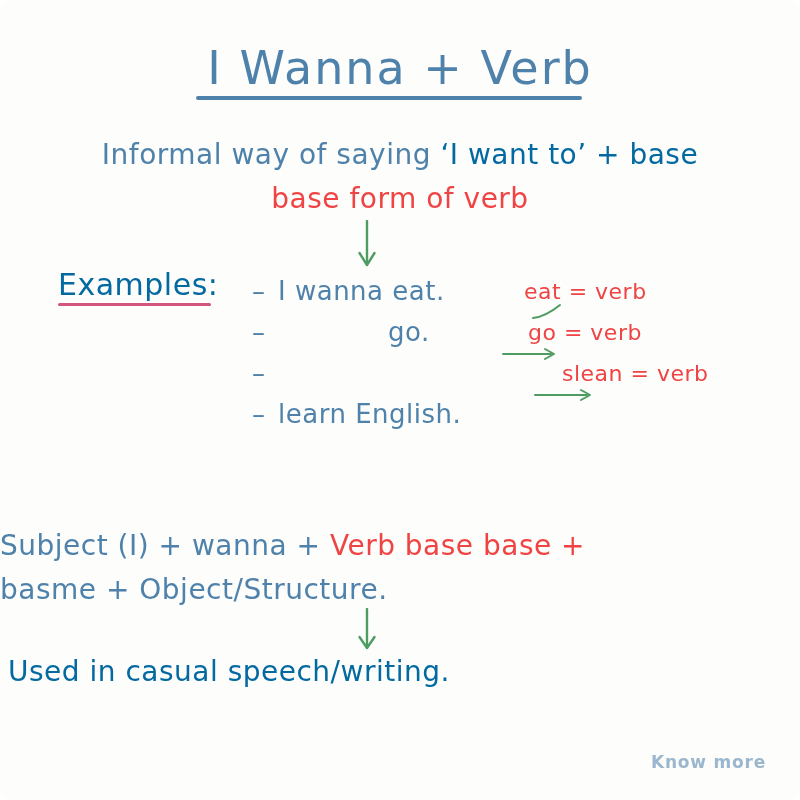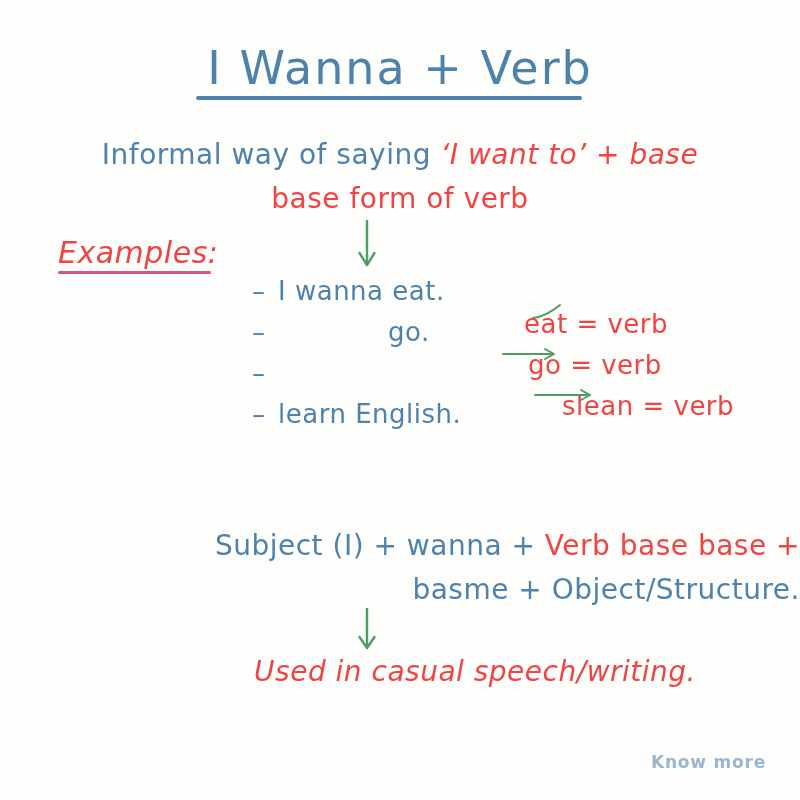--- a/index.html
+++ b/index.html
@@ -27,21 +27,21 @@
 
   
   .hw {
     font-family: "DejaVu Sans", sans-serif;
     font-weight: 400;
     letter-spacing: 0.5px;
   }
 
   .blue  { color: #4f82ab; }
   .green { color: #ef4444; }
-  .pink  { color: #ef4444; font-style: italic; }
+  .pink  { color: #0369a1; }
   .muted-blue { color: #9bb7ce; font-weight: bold; }
 
   
   #title-wrap {
     position: absolute;
     top: 44px;
     left: 0;
     width: 800px;
     text-align: center;
   }
@@ -89,20 +89,21 @@
   #examples-heading-wrap {
     position: absolute;
     left: 58px;
     top: 236px;
   }
   .section-heading {
     font-size: 30px;
     line-height: 34px;
     white-space: pre;
     display: inline-block;
+    margin-top: 32px;
   }
   .heading-underline {
     height: 3px;
     border-radius: 2px;
     margin-top: 1px;
   }
   #examples-underline { background: #d4567c; width: 153px; }
   #structure-underline { background: #4e9c61; width: 160px; }
 
   
@@ -121,67 +122,66 @@
     position: absolute;
     left: 0;
     top: 0;
     font-size: 26px;
     line-height: 38px;
     white-space: pre;
   }
   .ex-note {
     position: absolute;
     top: 1px;
-    font-size: 26px;
+    font-size: 22px;
     line-height: 38px;
     white-space: pre;
-    margin-top: 32px;
   }
   .ex-connector {
     position: absolute;
     top: 12px;
   }
 
   
   #structure-heading-wrap {
     position: absolute;
     left: 58px;
     top: 466px;
   }
 
   
   #structure-block {
     position: absolute;
     top: 524px;
     left: 0;
     width: 800px;
-    text-align: right;
+    text-align: left;
   }
   .structure-line {
     font-size: 28px;
     line-height: 44px;
     white-space: pre;
   }
 
   
   #arrow-two {
     position: absolute;
     left: 352px;
     top: 608px;
     width: 30px;
     height: 46px;
   }
 
   
   #conclusion-wrap {
     position: absolute;
     top: 652px;
-    left: 0;
+    left: 8px;
     width: 696px;
-    text-align: right;
+    text-align: left;
   }
   #conclusion {
     font-size: 28px;
     line-height: 40px;
     white-space: pre;
   }
 
   
   #footer {
     position: absolute;

